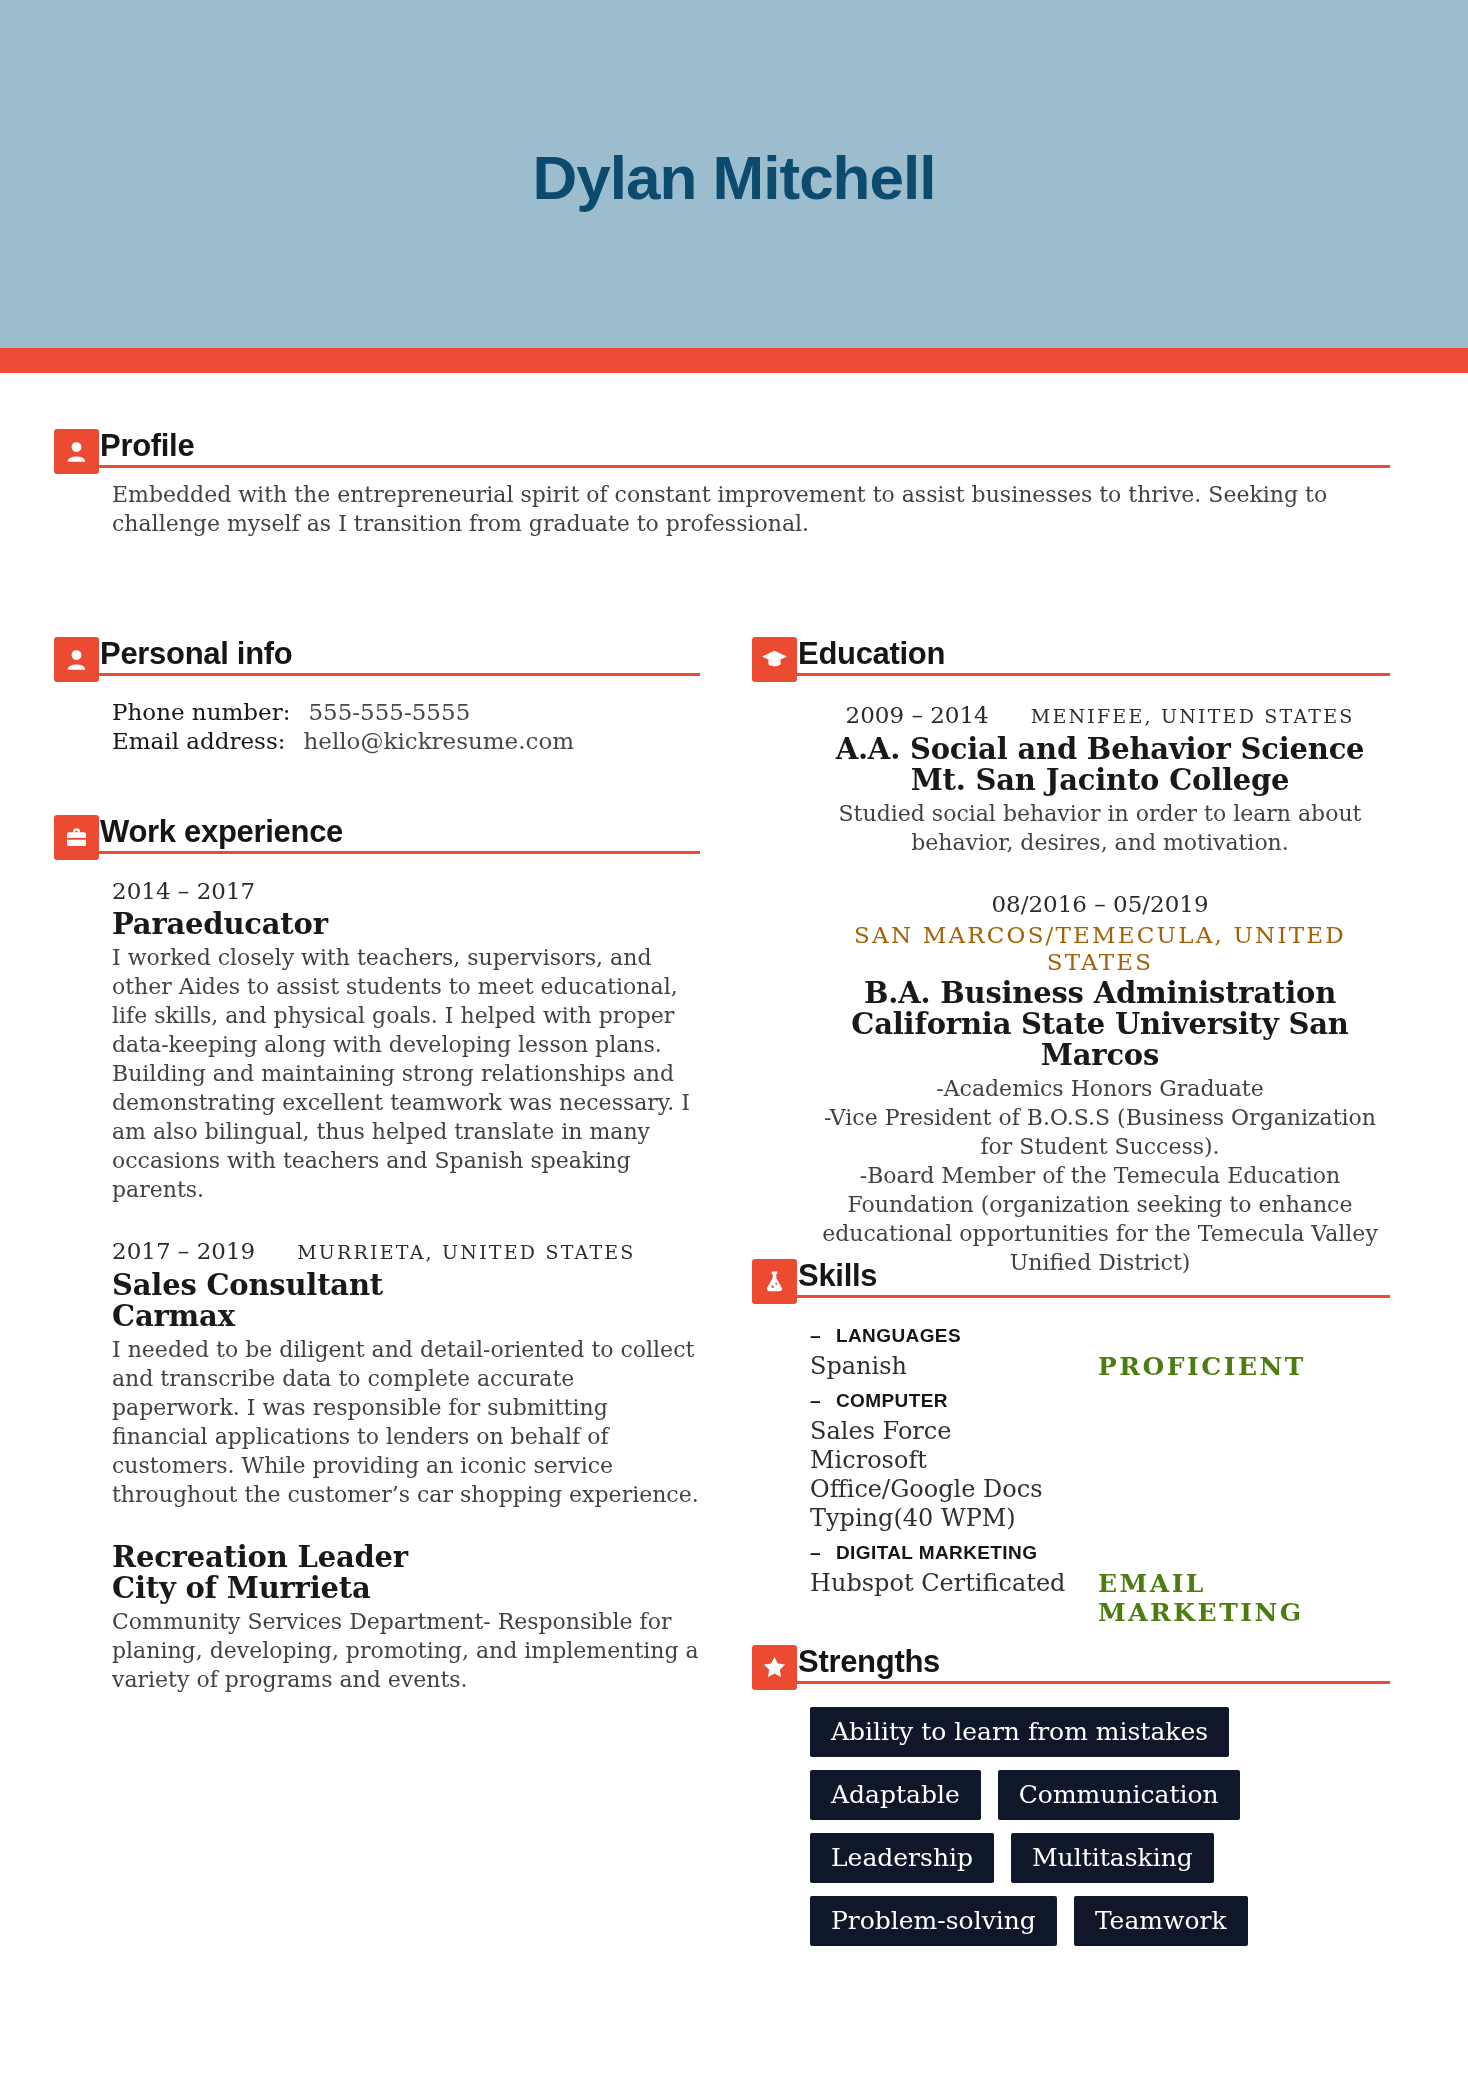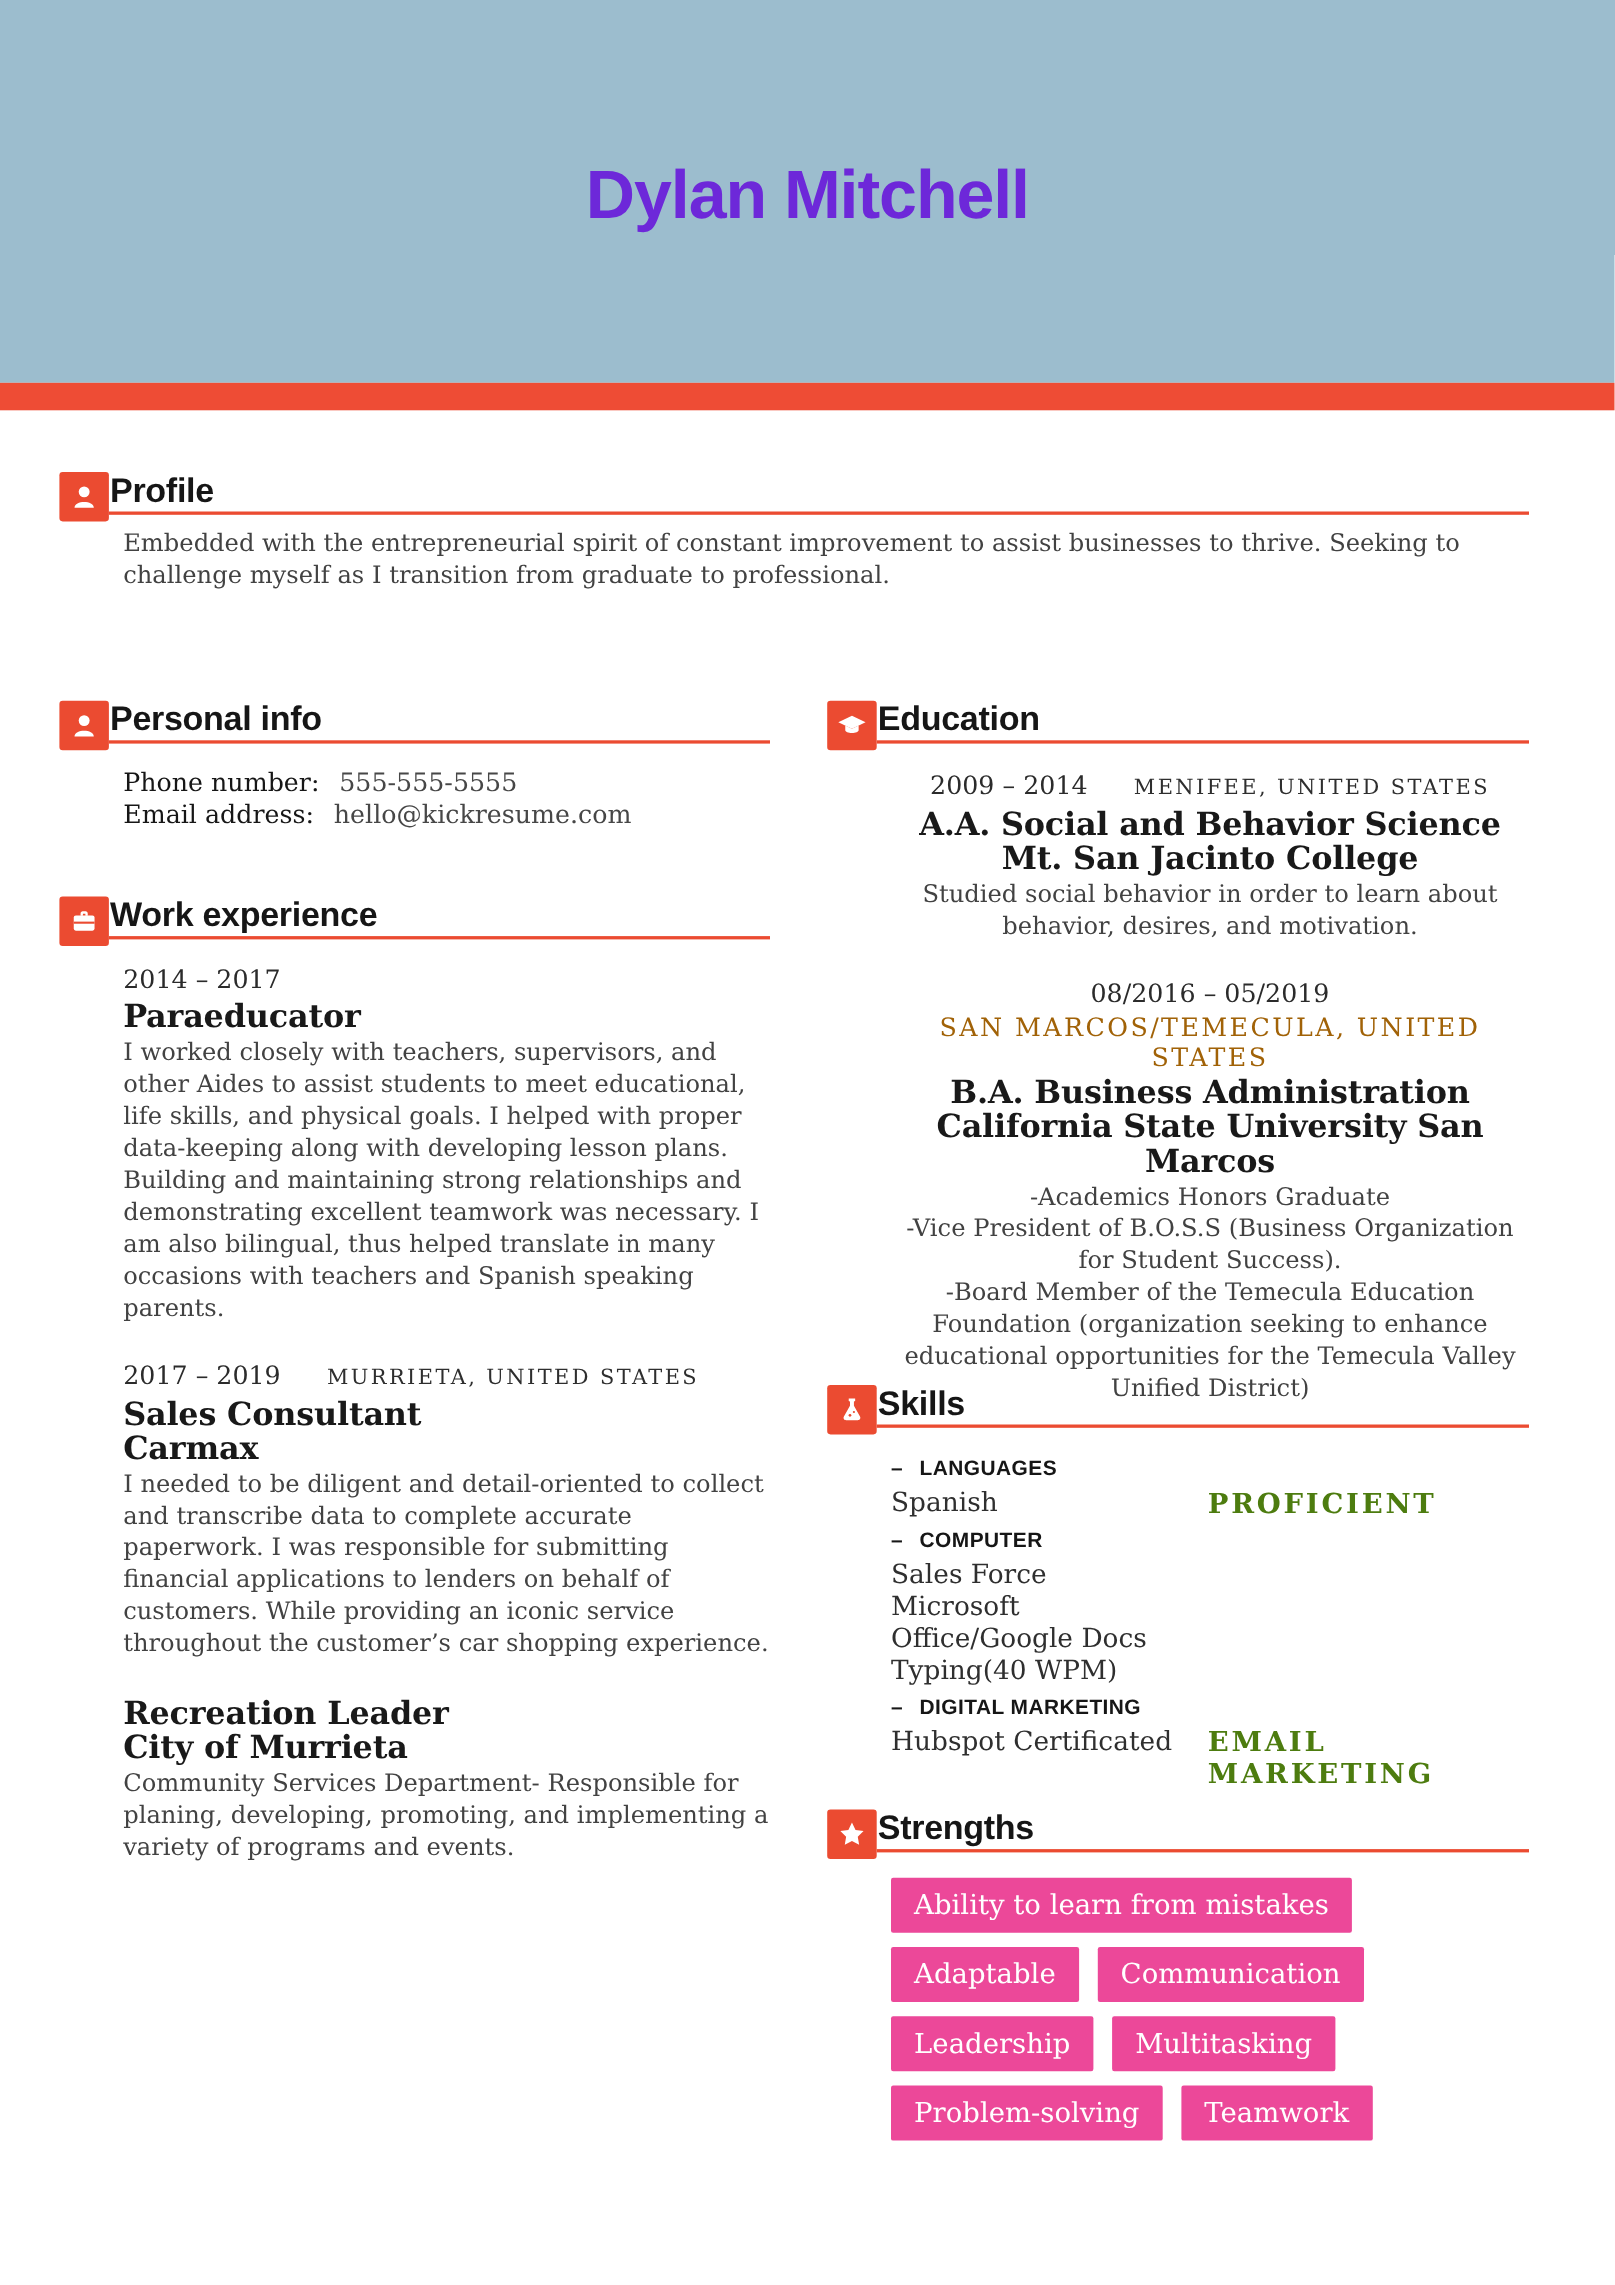--- a/index.html
+++ b/index.html
@@ -3,21 +3,21 @@
 <meta charset="utf-8">
 <title>Resume</title>
 <style>
   html,body{margin:0;padding:0;background:#ffffff;}
   .page{position:relative;width:1468px;height:2077px;background:#ffffff;overflow:hidden;
         font-family:"DejaVu Serif",serif;-webkit-font-smoothing:antialiased;}
   
   .header{position:absolute;left:0;top:0;width:1468px;height:348px;background:#9CBDCE;}
   .name{position:absolute;left:0;top:142px;width:1468px;text-align:center;
         font-family:"Liberation Sans",sans-serif;font-weight:700;font-size:62px;
-        letter-spacing:-1px;color:#6d28d9;}
+        letter-spacing:-1px;color:#0c4a6e;}
   .accent-bar{position:absolute;left:0;top:348px;width:1468px;height:25px;background:#EE4C35;}
   
   .section{position:absolute;}
   .sec-icon{position:absolute;left:0;top:0;width:45px;height:45px;background:#EB4B31;
             border-radius:3px;display:flex;align-items:center;justify-content:center;z-index:2;}
   .sec-icon svg{width:27px;height:27px;display:block;}
   .sec-underline{position:absolute;left:45px;right:0;top:36px;height:3px;background:#EB4B31;z-index:1;}
   .sec-title{position:absolute;left:46px;top:-6px;height:45px;line-height:45px;
              font-family:"Liberation Sans",sans-serif;font-weight:700;font-size:31px;
              letter-spacing:-0.3px;color:#161616;white-space:nowrap;}
@@ -42,21 +42,21 @@
   .xp-item:first-child{margin-top:0;}
   
   .skill-group-label{font-family:"Liberation Sans",sans-serif;font-weight:700;font-size:19px;
                      color:#161616;letter-spacing:0.4px;line-height:27px;margin:6px 0 3px;}
   .skill-dash{margin-right:15px;font-weight:700;}
   .skill-row{display:flex;font-size:24px;line-height:29px;color:#2F2F2F;}
   .skill-name{width:288px;flex:0 0 auto;}
   .skill-level{font-weight:700;letter-spacing:2.5px;color:#4d7c0f;font-size:25px;}
   
   .tags{display:flex;flex-wrap:wrap;}
-  .tag{background:#ec4899;color:#ffffff;font-size:25px;line-height:25px;
+  .tag{background:#0f172a;color:#ffffff;font-size:25px;line-height:25px;
        padding:12px 21px 13px;margin:0 17px 13px 0;border-radius:2px;white-space:nowrap;}
 </style>
 </head>
 <body>
 
 <div class="page">
 
   <div class="header">
     <div class="name">Dylan Mitchell</div>
   </div>

